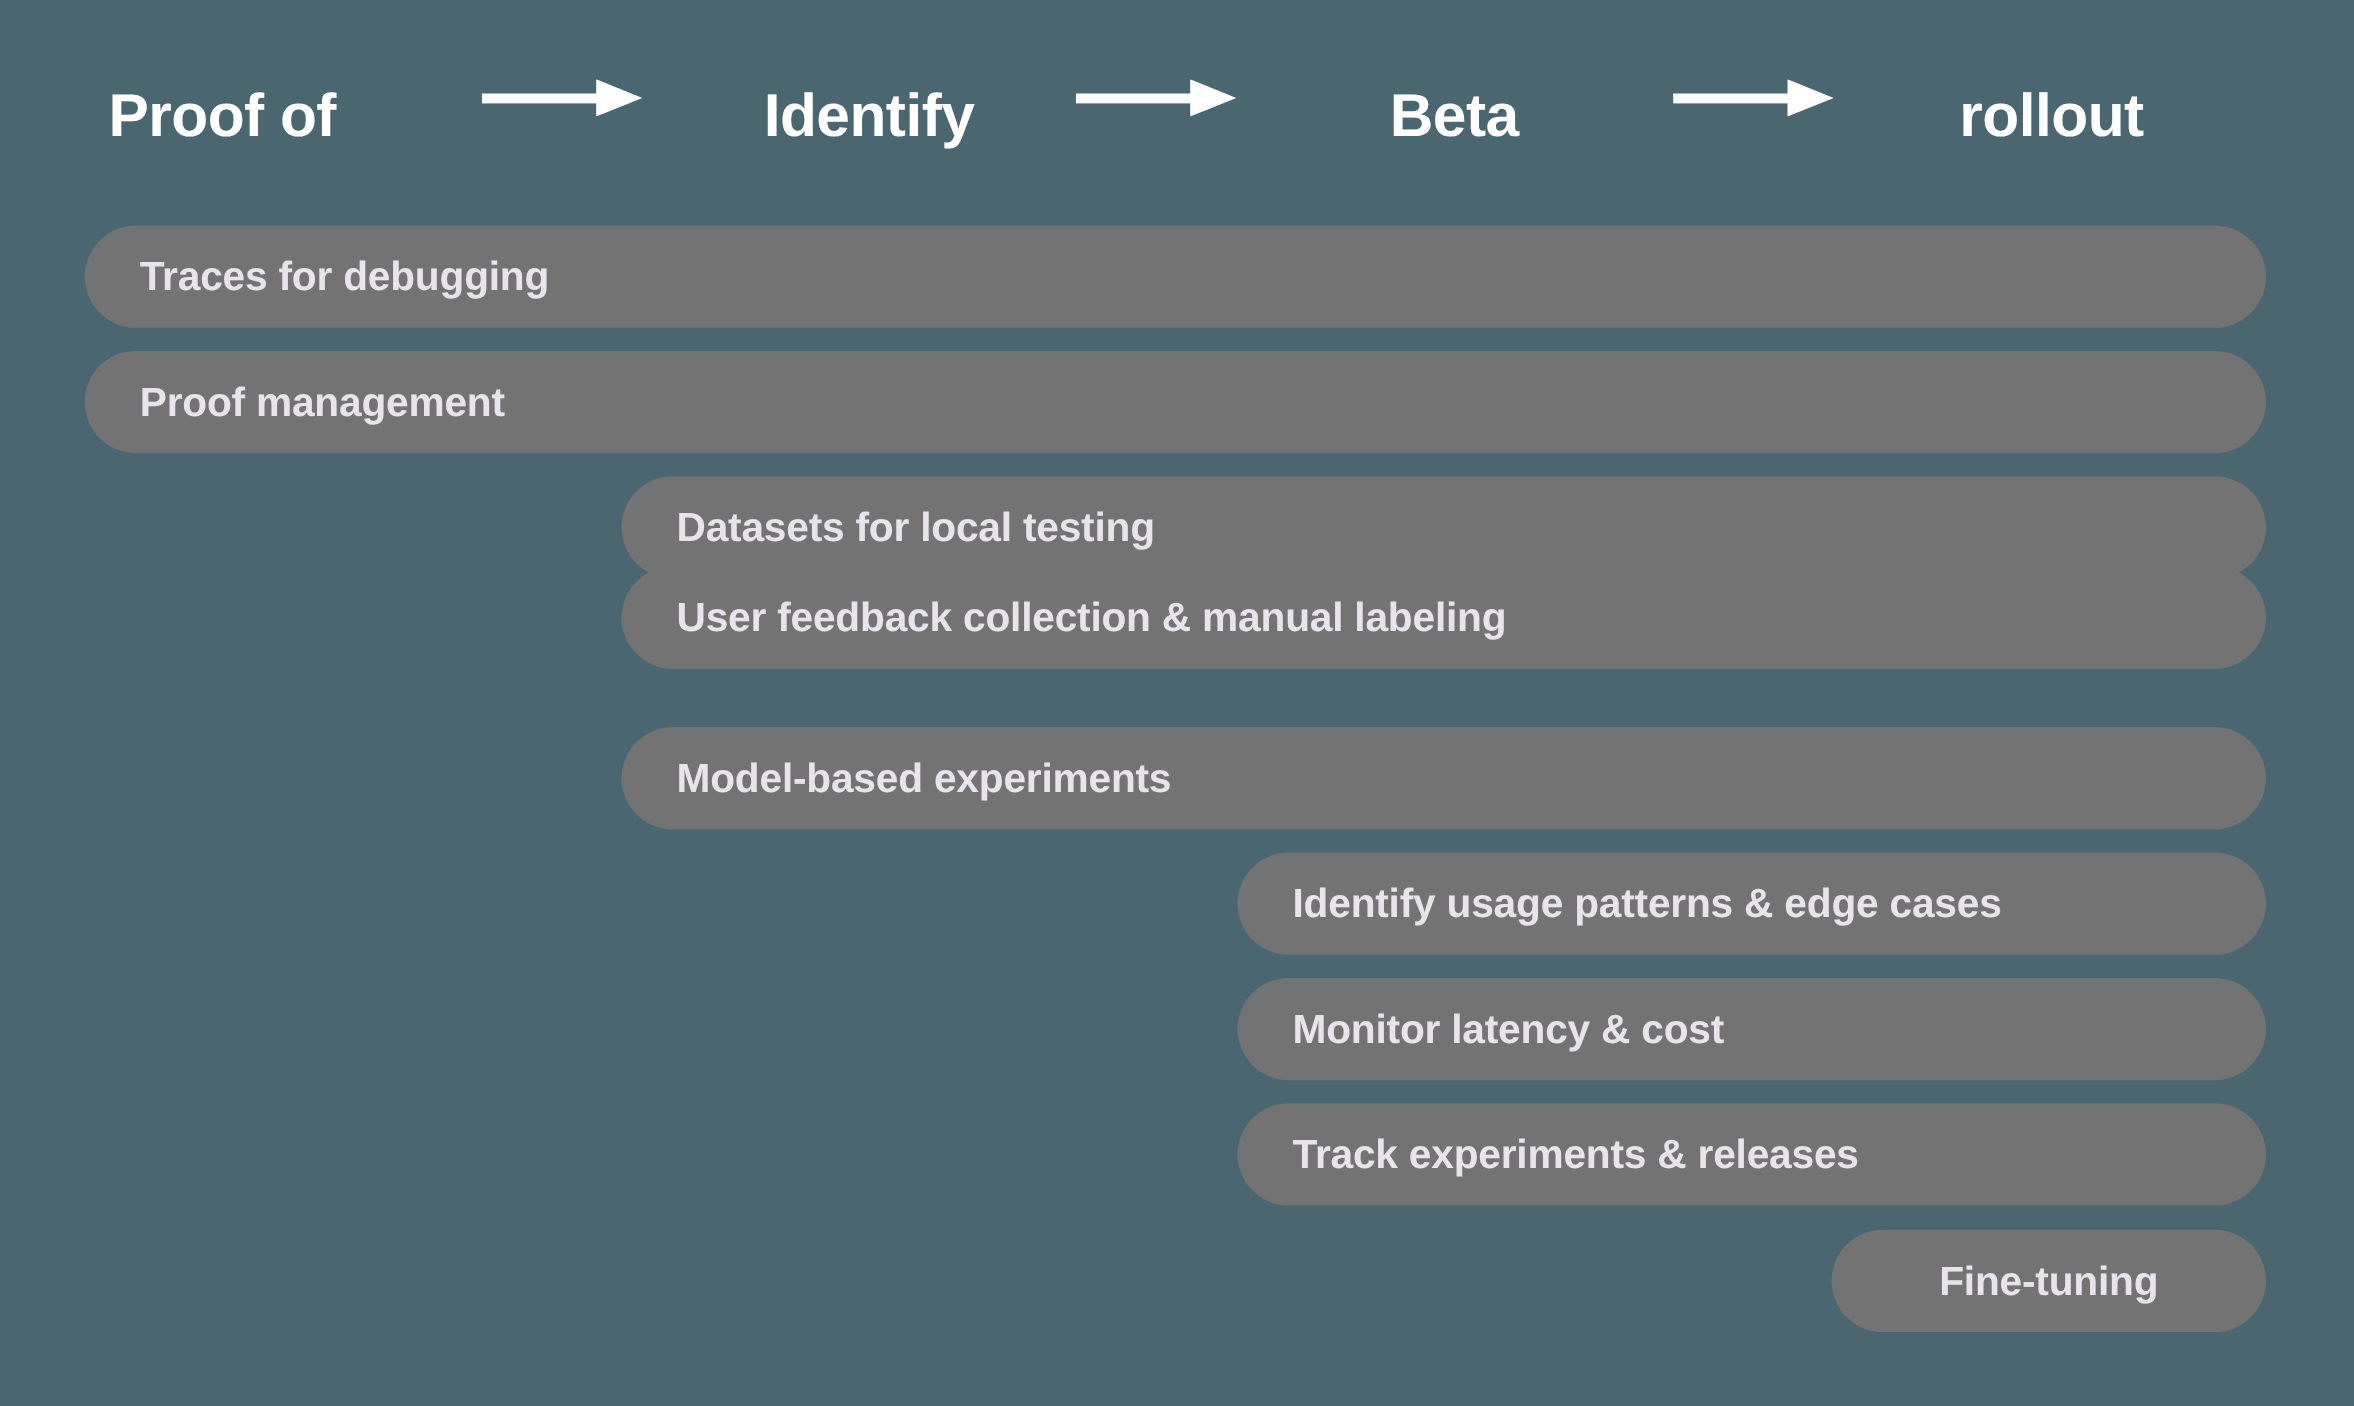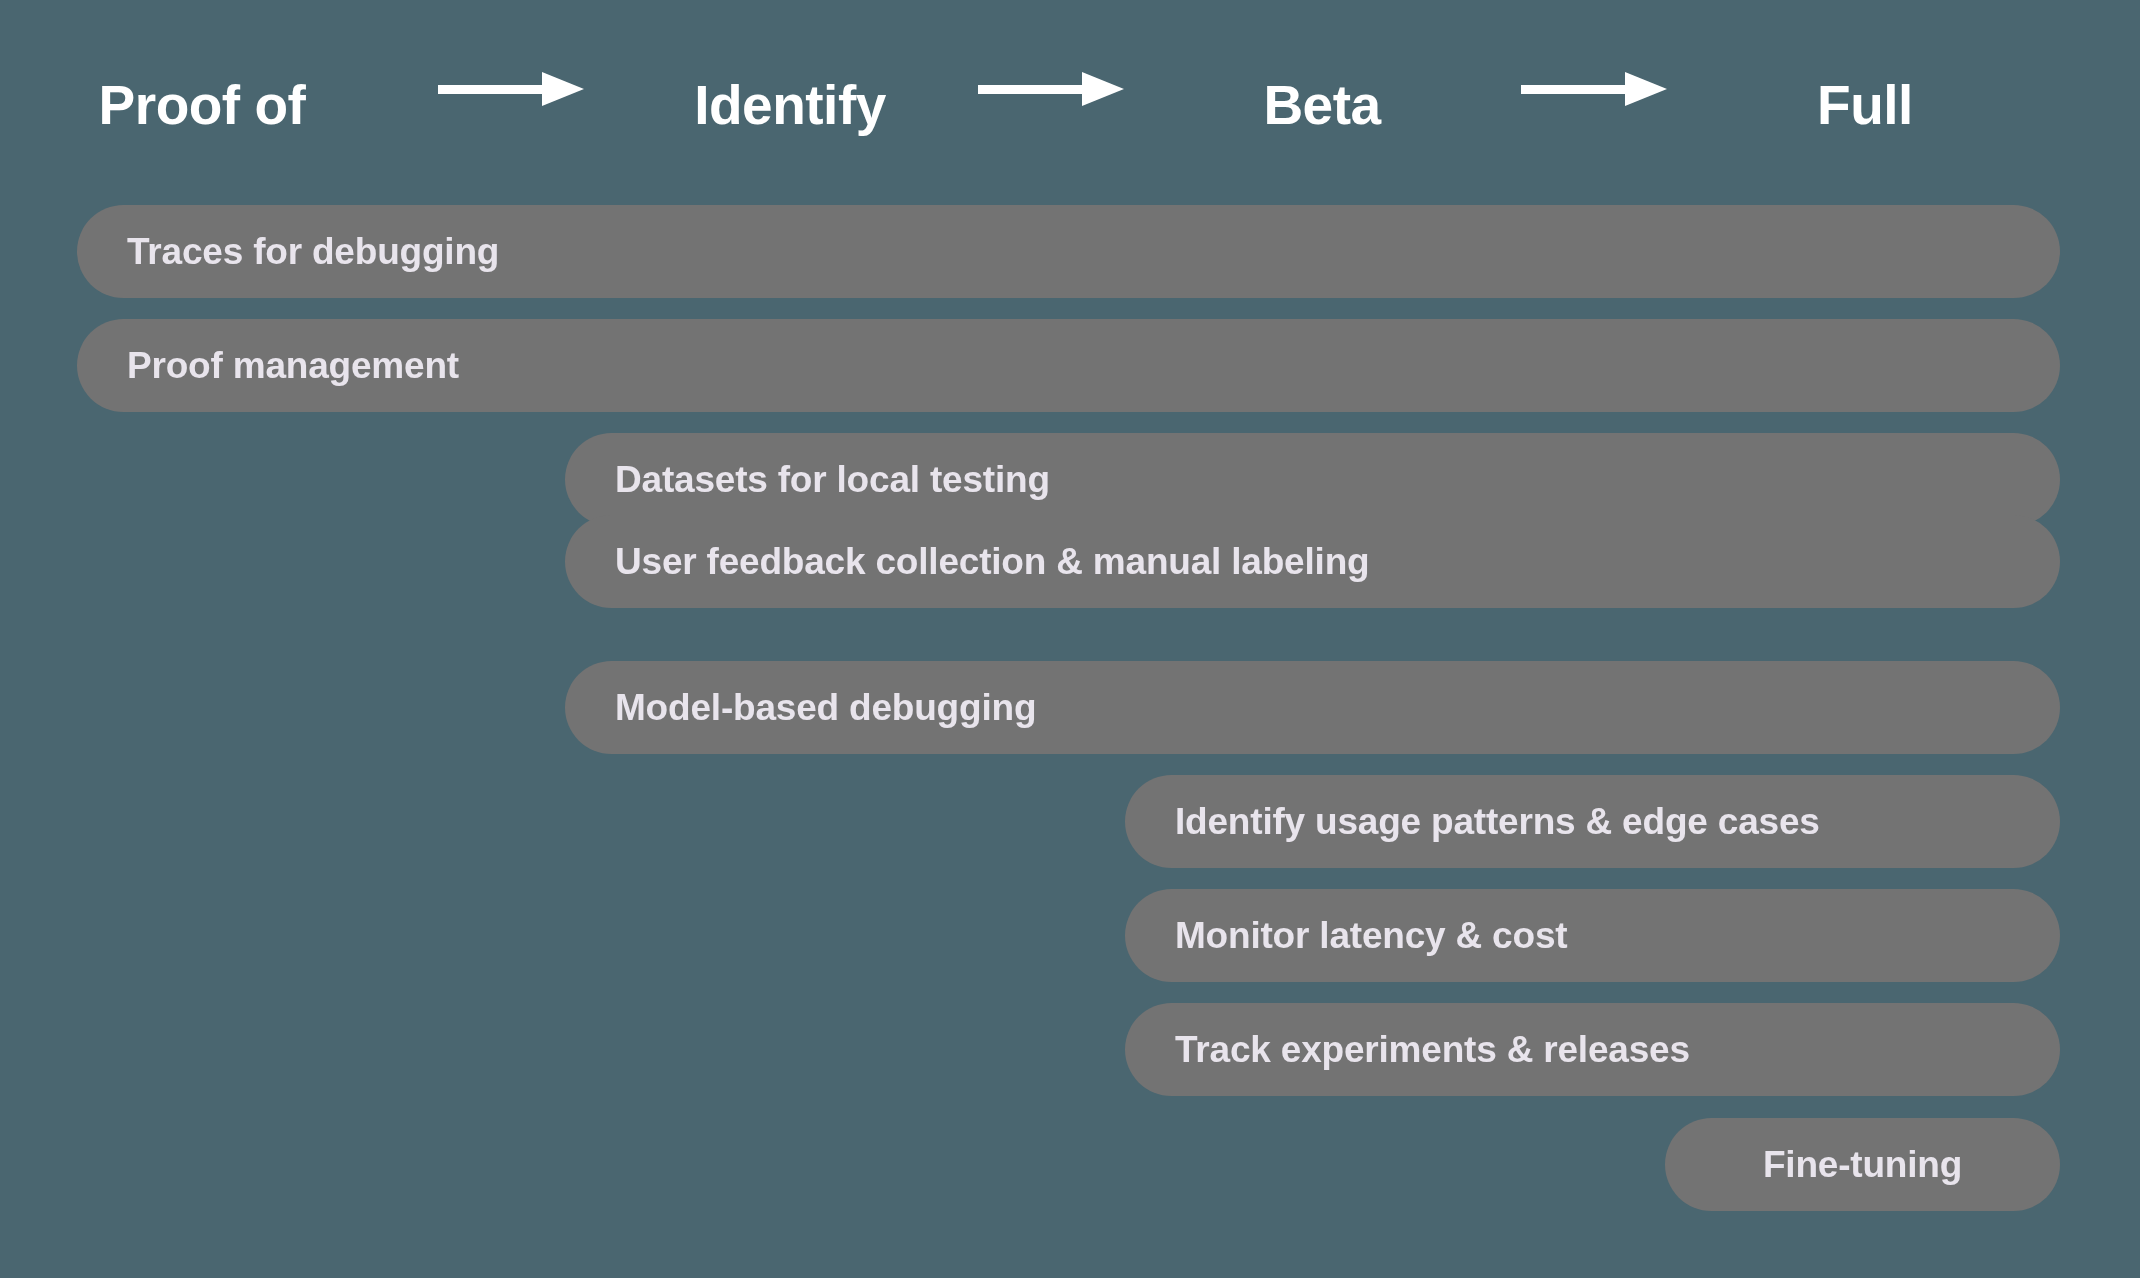--- a/index.html
+++ b/index.html
@@ -120,21 +120,20 @@
       <span class="ln">Identify</span>
       <span class="ln">&amp; staging</span>
     </div>
 
     <div class="stage-label s2">
       <span class="ln">Beta</span>
       <span class="ln">launch</span>
     </div>
 
     <div class="stage-label s3">
-      <span class="ln">Full</span>
       <span class="ln">rollout</span>
     </div>
 
     <div class="stage-arrow a0">
       <svg viewBox="0 0 146 34" xmlns="http://www.w3.org/2000/svg" aria-hidden="true">
         <rect x="0" y="13" width="112" height="9" fill="#ffffff"></rect>
         <polygon points="104,0 146,17 104,34" fill="#ffffff"></polygon>
       </svg>
     </div>
 
@@ -160,21 +159,21 @@
       <div class="pill align-left" style="left: 77px; top: 319px; width: 1983px; height: 93px;">
         <span class="pill-label">Proof management</span>
       </div>
       <div class="pill align-left" style="left: 565px; top: 433px; width: 1495px; height: 93px;">
         <span class="pill-label">Datasets for local testing</span>
       </div>
       <div class="pill align-left" style="left: 565px; top: 515px; width: 1495px; height: 93px;">
         <span class="pill-label">User feedback collection &amp; manual labeling</span>
       </div>
       <div class="pill align-left" style="left: 565px; top: 661px; width: 1495px; height: 93px;">
-        <span class="pill-label">Model-based debugging</span>
+        <span class="pill-label">Model-based experiments</span>
       </div>
       <div class="pill align-left" style="left: 1125px; top: 775px; width: 935px; height: 93px;">
         <span class="pill-label">Identify usage patterns &amp; edge cases</span>
       </div>
       <div class="pill align-left" style="left: 1125px; top: 889px; width: 935px; height: 93px;">
         <span class="pill-label">Monitor latency &amp; cost</span>
       </div>
       <div class="pill align-left" style="left: 1125px; top: 1003px; width: 935px; height: 93px;">
         <span class="pill-label">Track experiments &amp; releases</span>
       </div>

